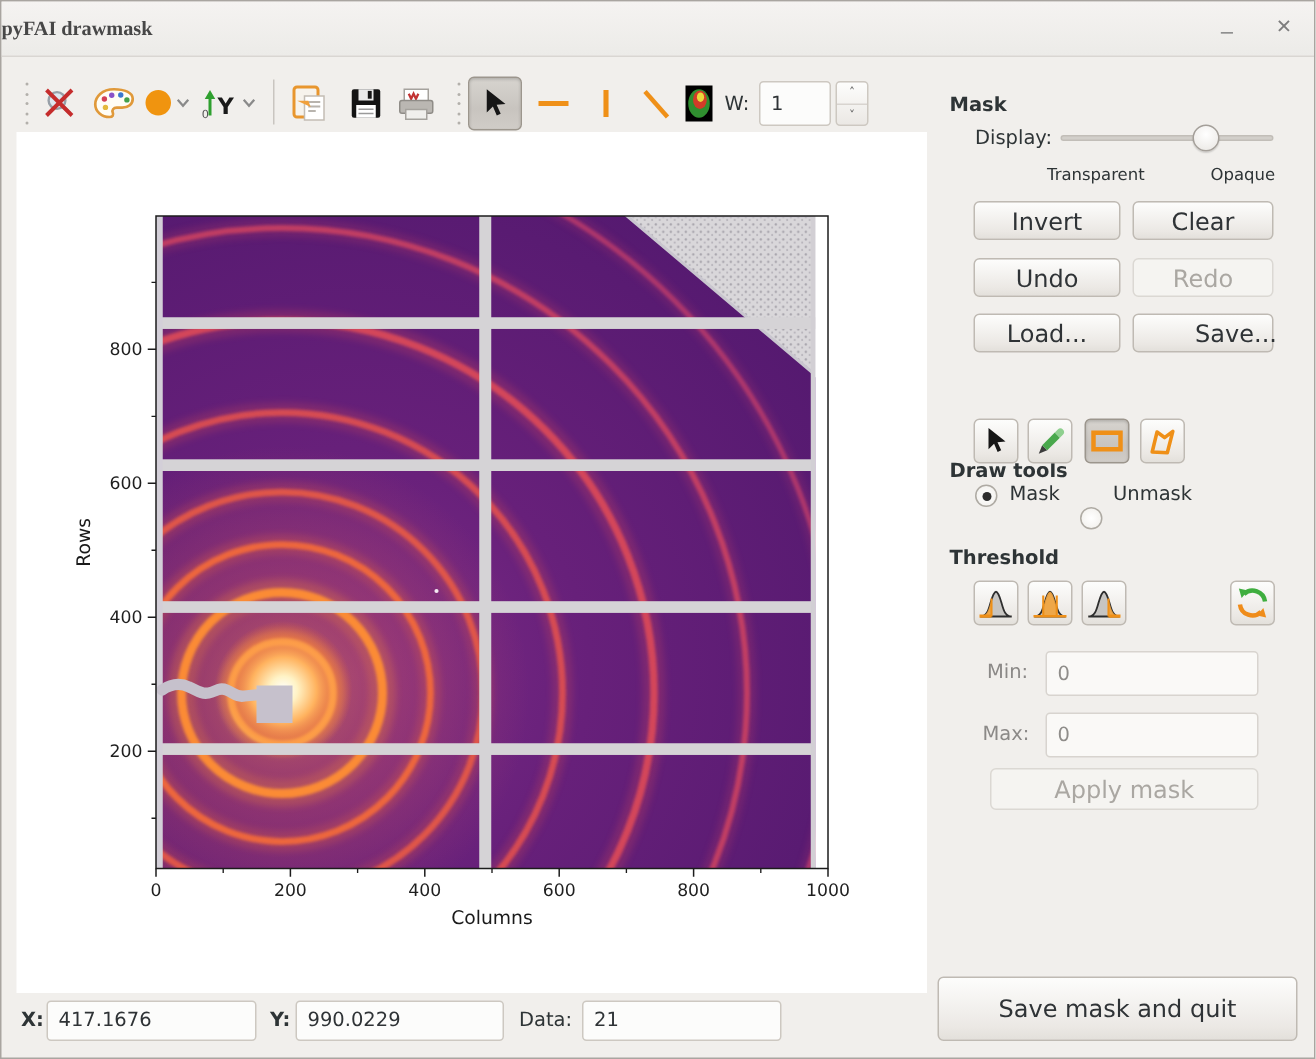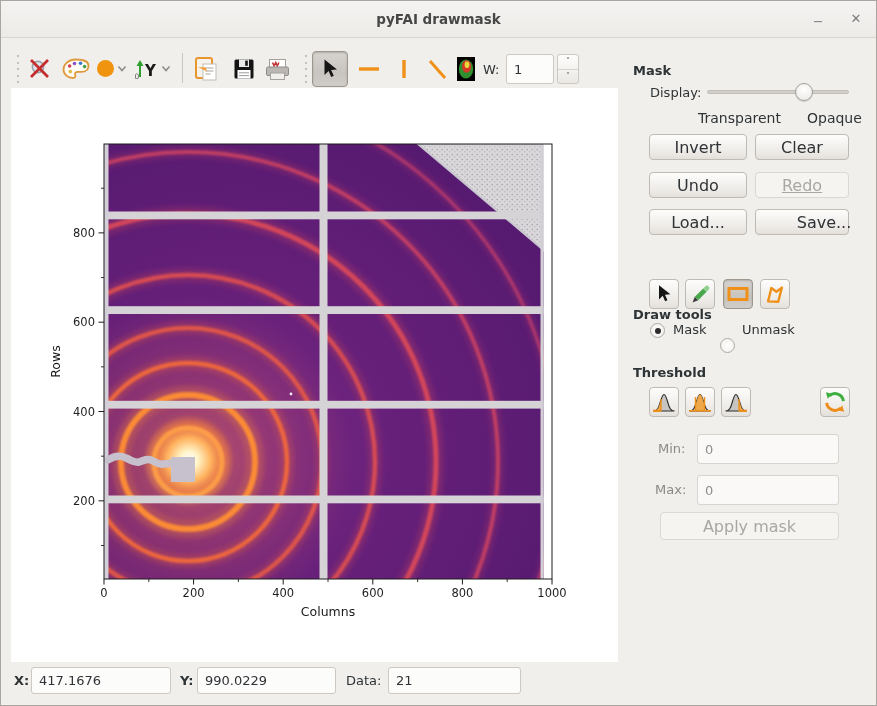--- a/index.html
+++ b/index.html
@@ -1,38 +1,38 @@
 <!DOCTYPE html>
 <html><head>
 <meta charset="utf-8">
 <style>
   html,body{margin:0;padding:0;background:#d8d6d3;}
   *{box-sizing:border-box;font-family:"DejaVu Sans","Liberation Sans",sans-serif;}
   #win{position:relative;width:877px;height:706px;background:#f1efec;border:1px solid #a9a5a0;overflow:hidden;}
   .abs{position:absolute;}
   
   #titlebar{left:0;top:0;width:875px;height:37px;background:linear-gradient(#f5f3f1,#ecebe8);border-bottom:1px solid #d9d6d2;}
-  #title{width:100%;text-align:center;line-height:36px;font-size:13.5px;font-weight:700;color:#474747;}
+  #title{width:100%;text-align:left;line-height:36px;font-size:13.5px;font-weight:700;color:#474747;font-family:Liberation Serif, serif;}
   .winbtn{top:5px;width:26px;height:26px;text-align:center;color:#8a8a8a;cursor:default;}
   
   .handle{top:54px;width:6px;height:28px;display:flex;flex-direction:column;justify-content:space-between;align-items:center;}
   .handle i{width:2px;height:2px;border-radius:50%;background:#b3b0ab;}
   .sep{top:52px;width:1px;height:30px;background:#c9c5c0;}
   .toolbtn{display:flex;align-items:center;justify-content:center;background:transparent;border:1px solid transparent;border-radius:4px;}
   .toolbtn.active{background:linear-gradient(#d7d4cf,#c8c4bf 60%,#d0ccc7);border:1px solid #9c968d;box-shadow:inset 0 1px 2px rgba(0,0,0,.18);}
   
   .btn{display:flex;align-items:center;justify-content:center;font-size:16px;color:#2f3336;
        background:linear-gradient(#fdfdfc,#ebe8e4 80%,#e3e0db);border:1px solid #bfbab3;border-radius:4px;}
   .btn.disabled{background:#f5f4f1;border-color:#dbd8d3;color:#aaa7a2;}
   .sqbtn{width:30px;height:30px;}
   .entry{background:#fcfcfb;border:1px solid #cdc8c1;border-radius:3px;font-size:13px;color:#2f3336;padding:0 7px;outline:none;}
   .entry.dim{background:#faf9f7;border-color:#d8d4cf;color:#8f8d8a;}
   .hdr{font-size:13px;font-weight:700;color:#2e3436;}
   .lbl{font-size:13px;color:#2e3436;}
-  .small{font-size:14px;color:#2e3436;}
+  .small{font-size:11px;color:#2e3436;}
   .dimlbl{font-size:13px;color:#8b8987;}
   
   .radio{width:15px;height:15px;border-radius:50%;border:1px solid #aeaaa3;background:radial-gradient(#fff,#f0eeea);position:relative;}
   .radio.checked::after{content:"";position:absolute;left:3.5px;top:3.5px;width:6px;height:6px;border-radius:50%;background:#2d2d2d;}
   
   #slider-track{height:4px;border-radius:2px;background:#d2cfca;border:1px solid #c2beb8;}
   #slider-handle{width:18px;height:18px;border-radius:50%;background:radial-gradient(circle at 50% 35%,#ffffff,#e9e6e2);border:1px solid #a49f99;box-shadow:0 1px 1px rgba(0,0,0,.15);}
   
   .spinbox{display:flex;flex-direction:column;width:22px;height:30px;border:1px solid #cdc8c1;border-radius:3px;background:linear-gradient(#fdfdfc,#ebe8e4);overflow:hidden;}
   .spinbox span{flex:1;font-size:8px;line-height:14px;text-align:center;color:#5c5c5c;}
@@ -300,21 +300,21 @@
   <div class="abs hdr" style="left:632px;top:62px;">Mask</div>
   <div class="abs lbl" style="left:649px;top:84px;">Display:</div>
   <div class="abs" id="slider-track" style="left:706px;top:89px;width:142px;"></div>
   <div class="abs" id="slider-handle" style="left:794px;top:82px;"></div>
   <div class="abs small" style="left:697px;top:109px;">Transparent</div>
   <div class="abs small" style="left:806px;top:109px;">Opaque</div>
 
   <div class="abs btn" style="left:648px;top:133px;width:98px;height:26px;">Invert</div>
   <div class="abs btn" style="left:754px;top:133px;width:94px;height:26px;">Clear</div>
   <div class="abs btn" style="left:648px;top:171px;width:98px;height:26px;">Undo</div>
-  <div class="abs btn disabled" style="left:754px;top:171px;width:94px;height:26px;text-decoration:underline;">Redo</div>
+  <div class="abs btn disabled" style="left:754px;top:171px;width:94px;height:26px;">Redo</div>
   <div class="abs btn" style="left:648px;top:208px;width:98px;height:26px;text-align:center;">Load...</div>
   <div class="abs btn" style="left:754px;top:208px;width:94px;height:26px;padding-left:44px;">Save...</div>
 
   <div class="abs hdr" style="left:632px;top:258px;margin-top:48px;">Draw tools</div>
 
   <div class="abs btn sqbtn" style="left:648px;top:278px;">
     <svg width="20" height="20" viewBox="0 0 22 22">
       <path d="M5.5 1.5 L5.5 17 L9.6 13 L12.2 19 L14.8 17.8 L12.1 11.9 L18 11.4 Z" fill="#161616"></path>
       </svg>
   </div>
@@ -399,14 +399,15 @@
   <input class="abs entry dim" style="left: 696px; top: 474px; width: 142px; height: 30px;" readonly="" value="0">
   <div class="abs btn disabled" style="left:659px;top:511px;width:179px;height:28px;">Apply mask</div>
 
   <div class="abs lbl" style="left:13px;top:672px;font-weight:700;">X:</div>
   <input class="abs entry" style="left: 30px; top: 666px; width: 140px; height: 27px;" readonly="" value="417.1676">
   <div class="abs lbl" style="left:179px;top:672px;font-weight:700;">Y:</div>
   <input class="abs entry" style="left: 196px; top: 666px; width: 139px; height: 27px;" readonly="" value="990.0229">
   <div class="abs lbl" style="left:345px;top:672px;font-weight:400;">Data:</div>
   <input class="abs entry" style="left: 387px; top: 666px; width: 133px; height: 27px;" readonly="" value="21">
 
+  <div class="abs btn" style="left:624px;top:650px;width:240px;height:43px;">Save mask and quit</div>
 
 </div>
 
 </body></html>

